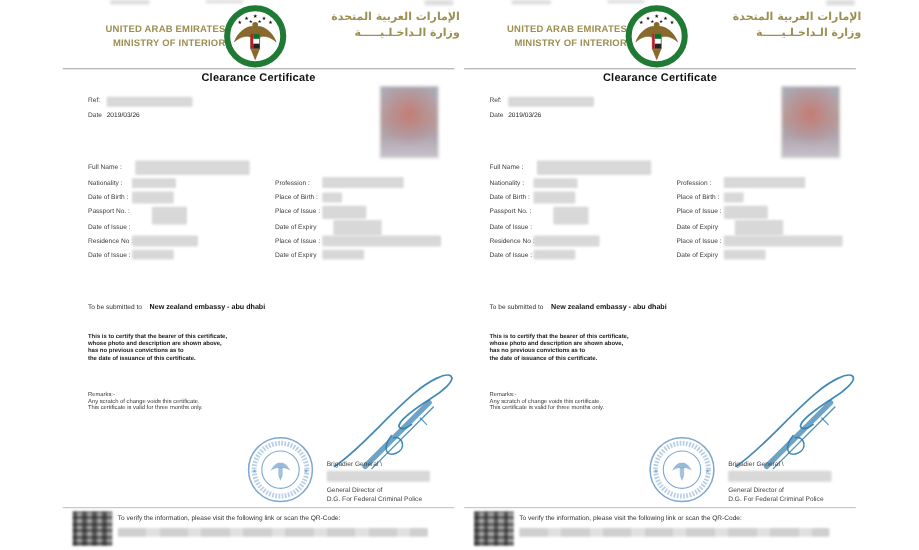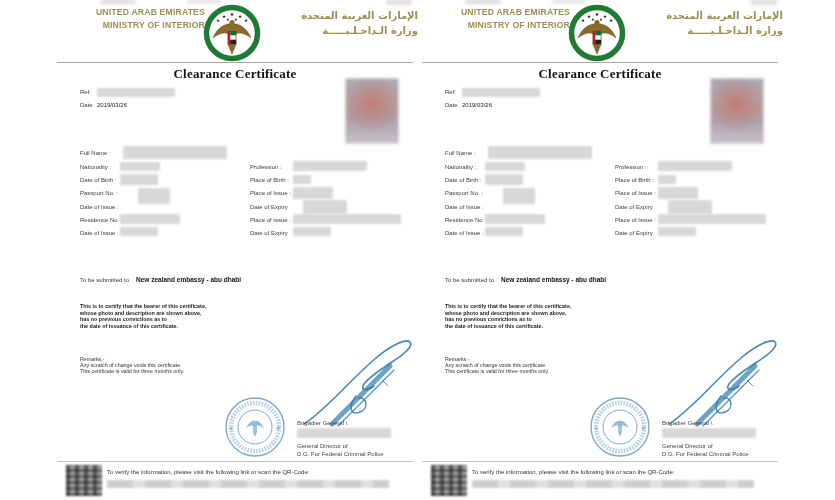--- a/index.html
+++ b/index.html
@@ -2,28 +2,28 @@
 <html><head>
 <meta charset="utf-8">
 <style>
   html,body{margin:0;padding:0;width:835px;height:500px;overflow:hidden;background:#fff;
     font-family:"Liberation Sans",sans-serif;}
   #canvas{position:relative;width:835px;height:500px;background:#fff;}
   .copy{position:absolute;top:0;width:420px;height:500px;}
   .copy.c1{left:0;} .copy.c2{left:365px;}
   .smudge{position:absolute;background:#d4d4d4;filter:blur(1.6px);opacity:.8;border-radius:1px;}
   
-  .hdr-en{position:absolute;left:53px;top:6px;width:152px;text-align:right;
+  .hdr-en{position:absolute;left:53px;top:20px;width:152px;text-align:right;
     font-weight:bold;font-size:8.6px;line-height:13px;letter-spacing:.2px;white-space:nowrap;}
   .hdr-ar{position:absolute;left:268px;top:8px;width:150px;text-align:right;direction:rtl;
     font-family:"DejaVu Sans",sans-serif;font-weight:bold;font-size:10px;line-height:15px;white-space:nowrap;}
   .emblem{position:absolute;left:203px;top:3px;}
   .divider{position:absolute;left:57px;top:62px;width:356px;height:1px;background:#a9a9a9;}
   .title{position:absolute;left:55px;top:66px;width:360px;text-align:center;
-    font-weight:bold;font-size:13px;color:#111;letter-spacing:.2px;font-family:Liberation Serif, serif;}
+    font-weight:bold;font-size:10px;color:#111;letter-spacing:.2px;}
   
   .lbl{position:absolute;font-size:6px;color:#3c3c3c;white-space:nowrap;}
   .lbl-l{left:80px;} .lbl-r{left:250px;}
   .val{position:absolute;font-size:6px;color:#222;white-space:nowrap;}
   .blur{position:absolute;background:#d8d8d8;filter:blur(1px);border-radius:1px;}
   .photo{position:absolute;left:345px;top:78px;width:52px;height:64px;border:1px solid #d6d6d6;
     background:
       radial-gradient(circle at 50% 38%, rgba(197,118,108,.85) 0%, rgba(183,138,138,.55) 38%, rgba(170,160,170,0) 62%),
       linear-gradient(180deg,#a9a9b4 0%,#b5a6ab 28%,#b89d9c 48%,#aea3ad 68%,#c6c1ca 100%);
     filter:blur(1.6px);}

